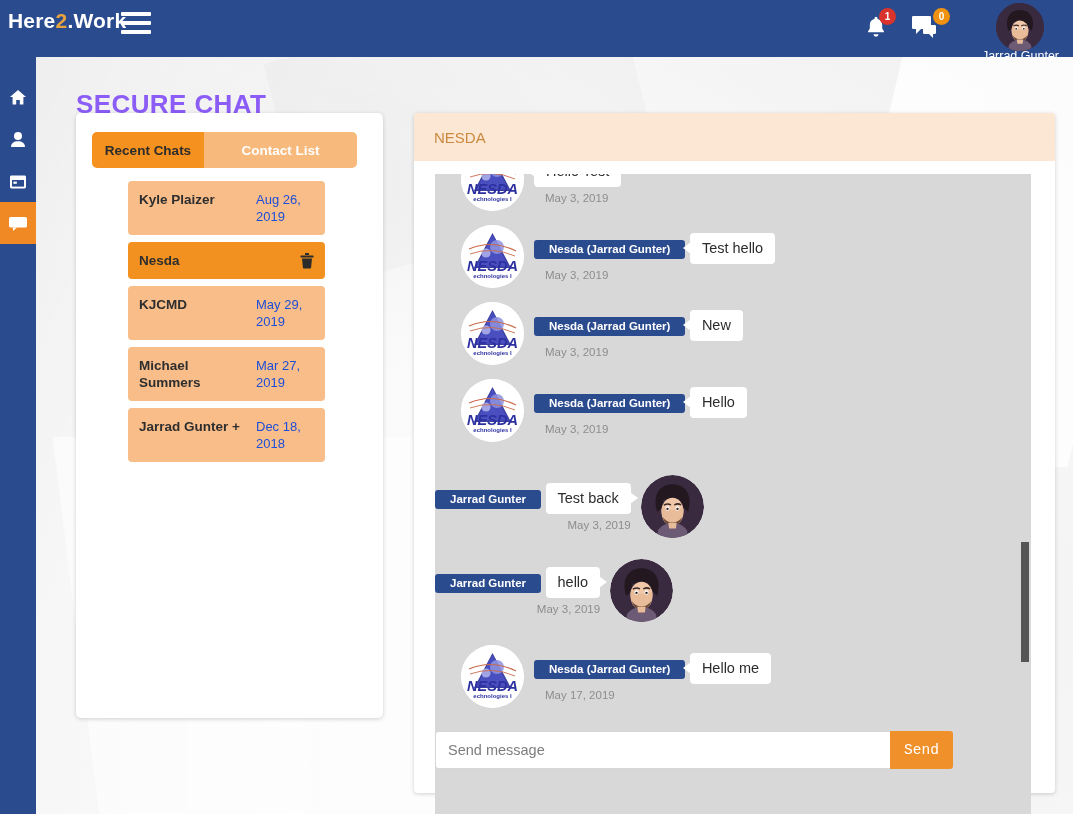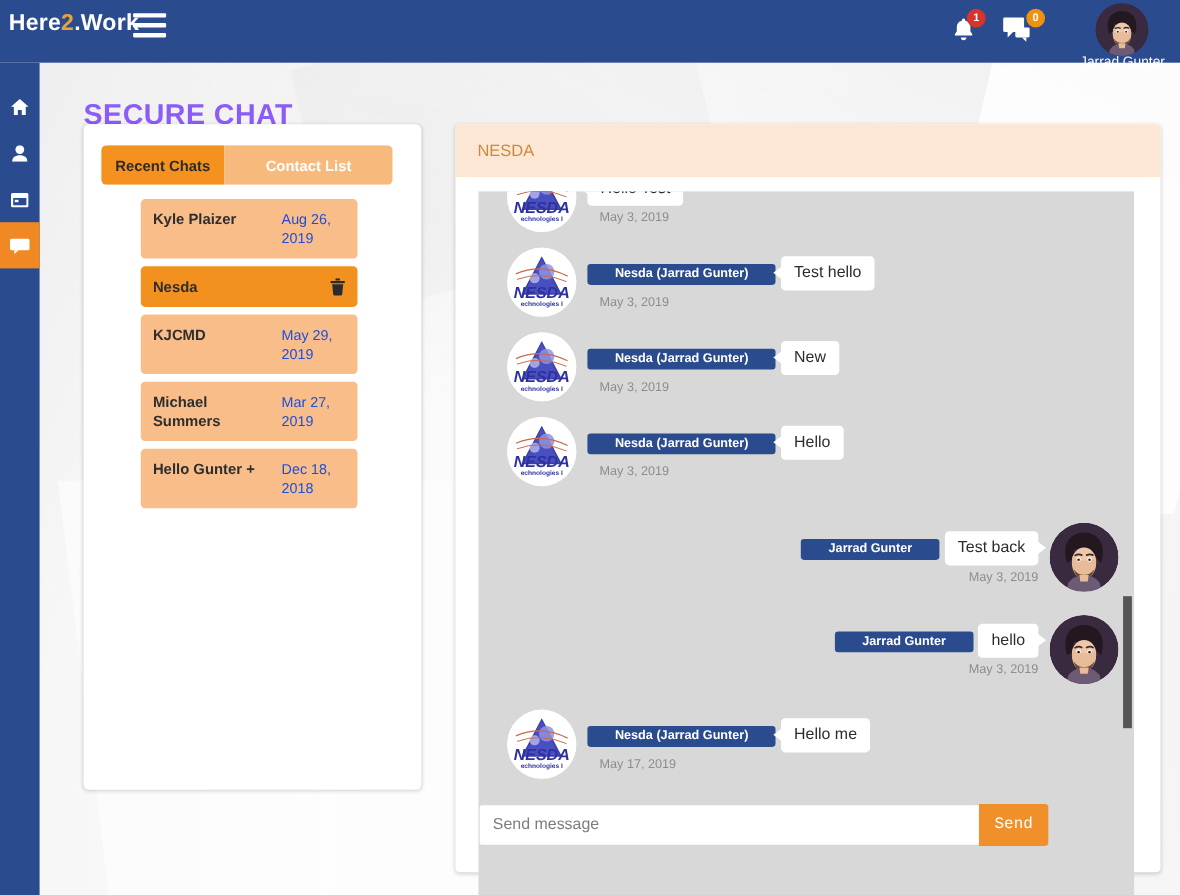--- a/index.html
+++ b/index.html
@@ -135,33 +135,33 @@
     border-radius: 4px 4px 0 0;
   }
   .messages {
     position: absolute; left: 21px; top: 61px; width: 596px; height: 653px;
     background: #d8d8d8; overflow: hidden;
   }
   .msg-scroll { position: absolute; left: 0; top: -26px; width: 596px; padding: 0; }
 
   .msg { position: relative; display: flex; padding: 0 0 14px 0; }
   .msg.left { justify-content: flex-start; padding-left: 26px; }
-  .msg.right { justify-content: flex-end; padding-right: 14px; }
+  .msg.right { padding-right: 14px; }
 
   .m-avatar {
     flex: 0 0 auto; width: 63px; height: 63px; border-radius: 50%;
     overflow: hidden; background: #fff; position: relative;
   }
   .m-body { position: relative; }
   .msg.left .m-body { margin-left: 10px; padding-top: 3px; }
   .msg.right .m-body { margin-right: 10px; text-align: right; padding-top: 3px; }
 
   .m-name {
     display: inline-block; background: #2b4b8f; color: #fff;
-    font-size: 11.5px; font-weight: 700; padding: 3px 25px 4px; border-radius: 3px;
+    font-size: 11.5px; font-weight: 700; padding: 3px 15px 4px; border-radius: 3px;
     line-height: 12px; white-space: nowrap;
   }
   .bubble {
     display: inline-block; background: #fff; color: #2c2c2c;
     font-size: 14.5px; padding: 6px 12px 7px; border-radius: 4px;
     margin-top: 5px; position: relative; line-height: 18px;
   }
   .bubble.l::before {
     content: ""; position: absolute; left: -7px; top: 9px;
     border-top: 6px solid transparent; border-bottom: 6px solid transparent;
@@ -333,21 +333,21 @@
         <div class="chat-name">KJCMD</div>
         <div class="chat-date">May 29, 2019</div>
       </div>
 
       <div class="chat-item">
         <div class="chat-name">Michael Summers</div>
         <div class="chat-date">Mar 27, 2019</div>
       </div>
 
       <div class="chat-item">
-        <div class="chat-name">Hello Gunter +</div>
+        <div class="chat-name">Jarrad Gunter +</div>
         <div class="chat-date">Dec 18, 2018</div>
       </div>
 
     </div>
   </div>
 
   <div class="chat-card">
     <div class="chat-header">NESDA</div>
 
     <div class="messages">

